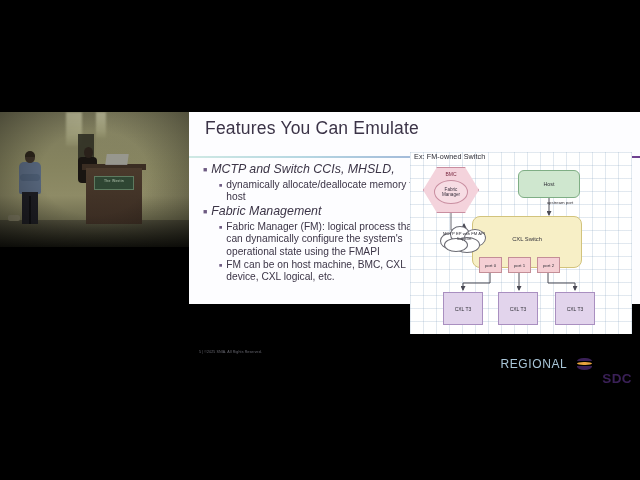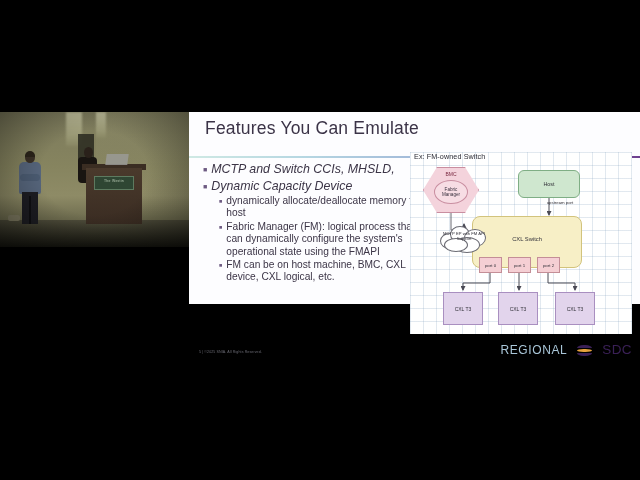--- a/index.html
+++ b/index.html
@@ -111,23 +111,23 @@
   .t3b { left:88px; top:140px; }
   .t3c { left:145px; top:140px; }
 
   .upstream-lbl { position:absolute; left:126px; top:48px; width:48px; text-align:center;
                   font-size:4.3px; color:#2e2d35; line-height:5px; }
 
   svg.wires { position:absolute; left:0; top:0; width:222px; height:182px; overflow:visible; }
 
   
   #footer-copy { position:absolute; left:10px; top:238px; font-size:3.6px; color:#6a6a74; letter-spacing:.1px; }
-  #logo { position:absolute; right:8px; top:230px; display:flex; align-items:flex-end; gap:9px; }
+  #logo { position:absolute; right:8px; top:230px; display:flex; align-items:center; gap:9px; }
   #logo .reg { font-size:12px; letter-spacing:.6px; color:#a9c6d8; font-weight:400; }
-  #logo .sdc { font-size:13.5px; letter-spacing:.4px; color:#3a2057; font-weight:400; }
+  #logo .sdc { font-size:13.5px; letter-spacing:.4px; color:#3a2057; font-weight:700;margin-top:29px; }
   #logo .mark { position:relative; width:15px; height:13px; margin:0 1px; }
   #logo .mark i { position:absolute; left:0; width:15px; height:3.4px; display:block; }
   #logo .m1 { top:0.5px; background:#3a2057; border-radius:50%/100% 100% 0 0; }
   #logo .m2 { top:4.6px; background:#e8a33d; border-radius:50%; }
   #logo .m3 { top:8.8px; background:#3a2057; border-radius:50%/0 0 100% 100%; }
 </style>
 </head>
 <body>
 
 <div id="stage">
@@ -163,27 +163,27 @@
   <div id="slide">
 
     <div id="slide-title">Features You Can Emulate</div>
     <div id="title-rule"></div>
 
     <div id="bullets">
       <div class="b1">
         <span class="mk">■</span>
         <span class="tx">MCTP and Switch CCIs, MHSLD,</span>
       </div>
+      <div class="b2">
+        <span class="mk">■</span>
+        <span class="tx">dynamically allocate/deallocate memory to a host</span>
+      </div>
       <div class="b1">
         <span class="mk">■</span>
-        <span class="tx">Dynamic Capacity Device</span>
-      </div>
-      <div class="b2">
-        <span class="mk">■</span>
-        <span class="tx">dynamically allocate/deallocate memory to a host</span>
+        <span class="tx">Fabric Management</span>
       </div>
       <div class="b2">
         <span class="mk">■</span>
         <span class="tx">Fabric Manager (FM): logical process that can dynamically configure the system's operational state using the FMAPI</span>
       </div>
       <div class="b2">
         <span class="mk">■</span>
         <span class="tx">FM can be on host machine, BMC, CXL device, CXL logical, etc.</span>
       </div>
     </div>

